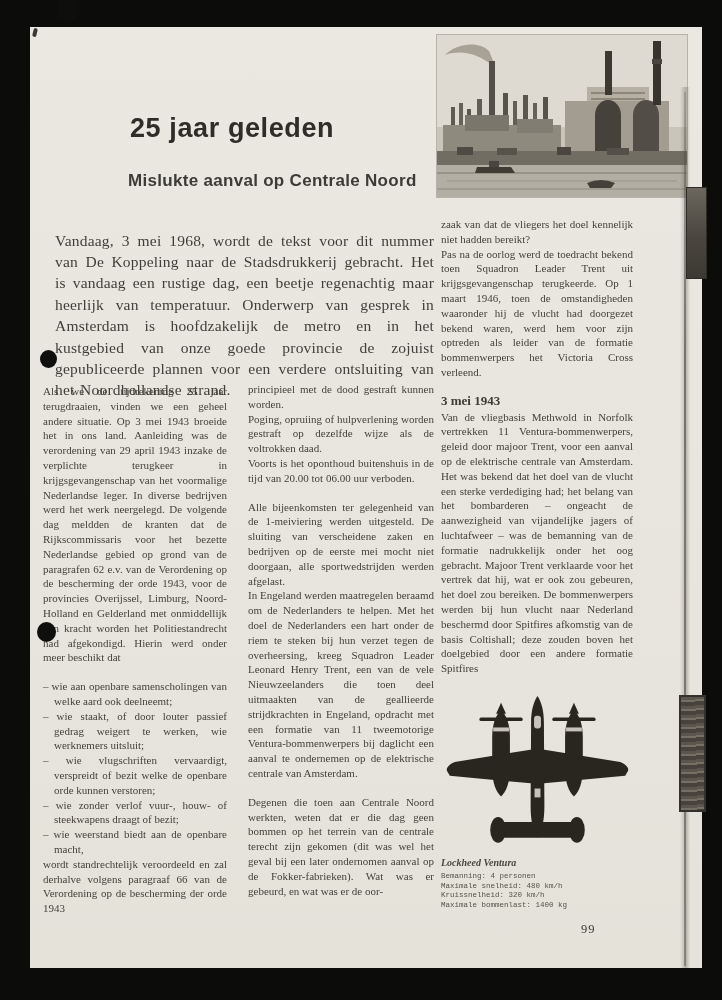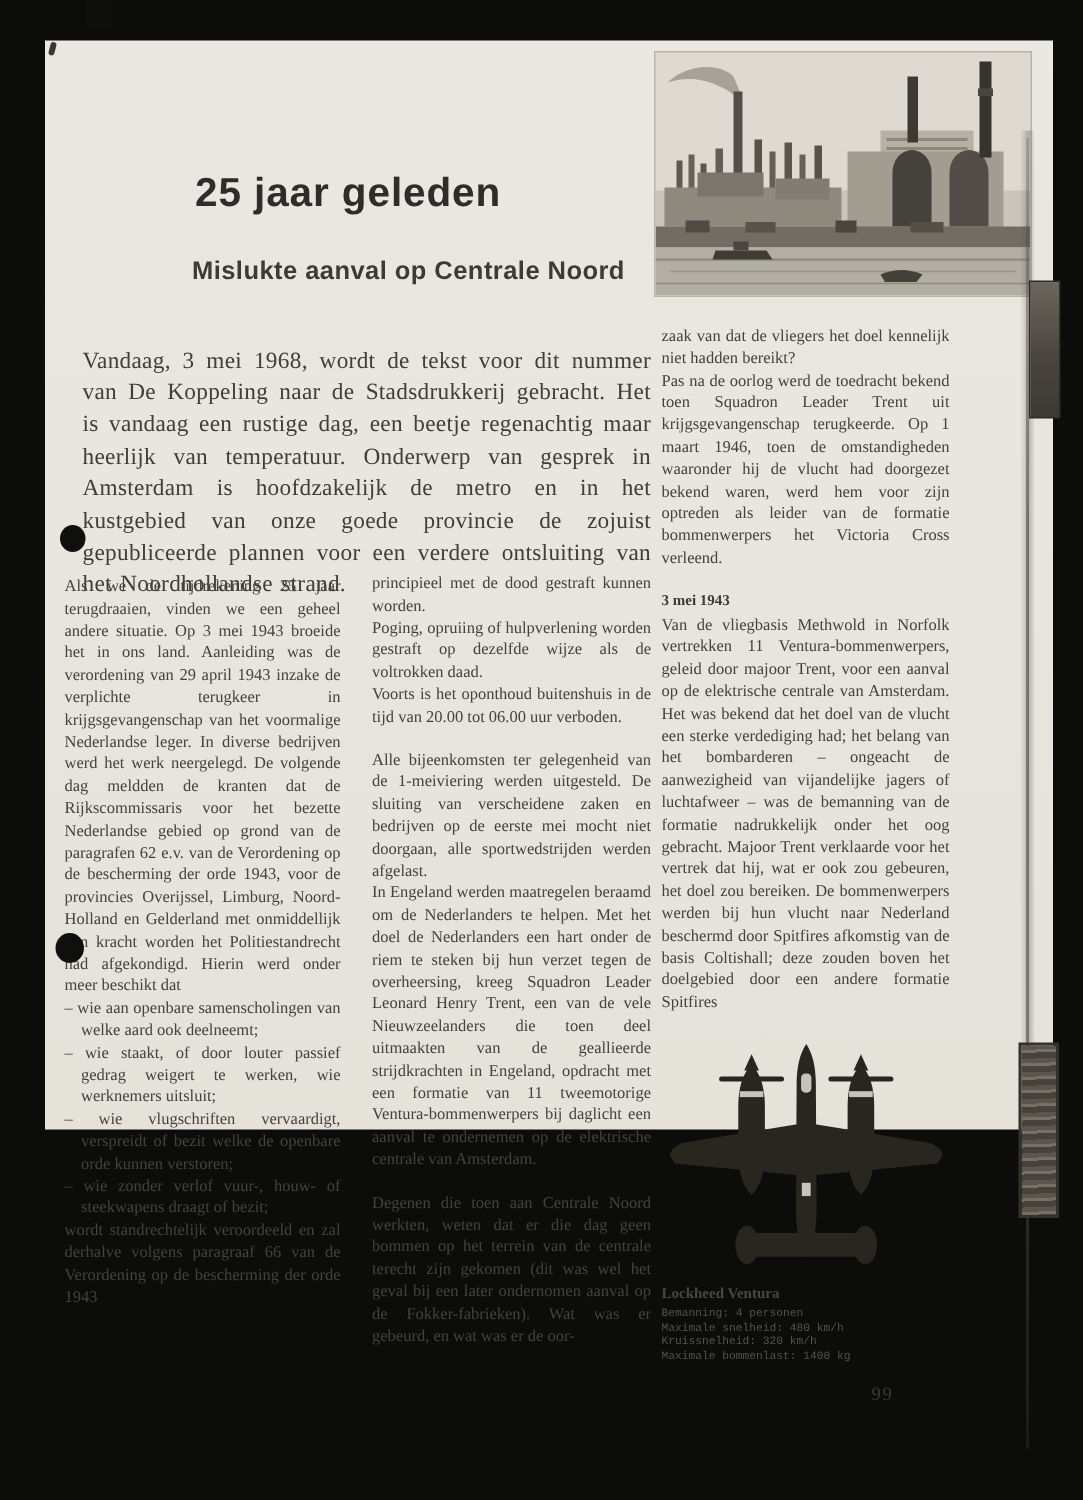--- a/index.html
+++ b/index.html
@@ -2,21 +2,21 @@
 <html lang="nl"><head>
 <meta charset="utf-8">
 <style>
   html,body{margin:0;padding:0;}
   body{
     width:722px;height:1000px;position:relative;overflow:hidden;
     background:#0c0c0a;
     font-family:"Liberation Serif","DejaVu Serif",serif;
   }
   .page{
-    position:absolute;left:30px;top:27px;width:672px;height:726px;
+    position:absolute;left:30px;top:27px;width:672px;height:941px;
     background:linear-gradient(180deg,#ebe8e1 0%,#e8e5de 55%,#e5e2da 100%);
   }
   .page::after{ 
     content:"";position:absolute;right:12px;top:60px;bottom:0;width:10px;
     background:linear-gradient(90deg,rgba(0,0,0,0) 0%,rgba(90,86,78,.35) 60%,rgba(0,0,0,0) 100%);
     pointer-events:none;
   }
   .corner-square{position:absolute;left:57px;top:0;width:19px;height:20px;background:#0e0e0c;}
   .artifact-mark{position:absolute;left:33px;top:28px;width:4px;height:9px;background:#3a3833;border-radius:2px;transform:rotate(14deg);}
   .hole-punch{position:absolute;background:#0f0f0d;border-radius:50%;}
@@ -52,28 +52,28 @@
     font-size:15.5px;line-height:21.4px;text-align:justify;
     color:#403e38;letter-spacing:.2px;word-spacing:1.5px;
   }
 
   .col{position:absolute;font-size:11px;line-height:14.8px;text-align:justify;color:#45423b;}
   .col-1{left:13px;top:357px;width:184px;}
   .col-2{left:218px;top:355px;width:186px;}
   .col-3{left:411px;top:190px;width:192px;}
   .body-p{margin:0;}
   .gap-before{margin-top:14px;}
-  .list-wrap{}
+  .list-wrap{margin-top:14px;}
   .list-item{padding-left:11px;text-indent:-11px;margin:0;}
-  .col3-heading{font-weight:bold;font-size:10px;margin:14px 0 1px 0;color:#3d3b34;}
+  .col3-heading{font-weight:bold;font-size:13px;margin:14px 0 1px 0;color:#3d3b34;}
 
   .plane-wrap{width:197px;margin:16px 0 0 -2px;}
   .plane-wrap svg{display:block;width:100%;height:auto;}
   .caption{margin-top:6px;}
-  .caption-title{font-weight:bold;font-size:10px;color:#4a473f;margin:0 0 2px 0;}
+  .caption-title{font-style:italic;font-weight:bold;font-size:10px;color:#4a473f;margin:0 0 2px 0;}
   .caption-line{font-size:7.5px;line-height:9.6px;color:#55524a;margin:0;font-family:Liberation Mono, monospace;}
 
   .page-number{
     position:absolute;left:551px;top:895px;
     font-weight:normal;font-size:12.5px;letter-spacing:1px;color:#3b3933;
   }
 </style>
 </head>
 <body>
 
@@ -136,20 +136,21 @@
 
   <p class="intro">Vandaag, 3 mei 1968, wordt de tekst voor dit nummer van De Koppeling naar de Stadsdrukkerij gebracht. Het is vandaag een rustige dag, een beetje regenachtig maar heerlijk van temperatuur. Onderwerp van gesprek in Amsterdam is hoofdzakelijk de metro en in het kustgebied van onze goede provincie de zojuist gepubliceerde plannen voor een verdere ontsluiting van het Noordhollandse strand.</p>
 
   <div class="col col-1">
     <p class="body-p">Als we de tijdrekening 25 jaar terugdraaien, vinden we een geheel andere situatie. Op 3 mei 1943 broeide het in ons land. Aanleiding was de verordening van 29 april 1943 inzake de verplichte terugkeer in krijgsgevangenschap van het voormalige Nederlandse leger. In diverse bedrijven werd het werk neergelegd. De volgende dag meldden de kranten dat de Rijkscommissaris voor het bezette Nederlandse gebied op grond van de paragrafen 62 e.v. van de Verordening op de bescherming der orde 1943, voor de provincies Overijssel, Limburg, Noord-Holland en Gelderland met onmiddellijk van kracht worden het Politiestandrecht had afgekondigd. Hierin werd onder meer beschikt dat</p>
     <div class="list-wrap">
       <p class="list-item">– wie aan openbare samenscholingen van welke aard ook deelneemt;</p>
       <p class="list-item">– wie staakt, of door louter passief gedrag weigert te werken, wie werknemers uitsluit;</p>
       <p class="list-item">– wie vlugschriften vervaardigt, verspreidt of bezit welke de openbare orde kunnen verstoren;</p>
       <p class="list-item">– wie zonder verlof vuur-, houw- of steekwapens draagt of bezit;</p>
+      <p class="list-item">– wie weerstand biedt aan de openbare macht,</p>
     </div>
     <p class="body-p">wordt standrechtelijk veroordeeld en zal derhalve volgens paragraaf 66 van de Verordening op de bescherming der orde 1943</p>
   </div>
 
   <div class="col col-2">
     <p class="body-p">principieel met de dood gestraft kunnen worden.</p>
     <p class="body-p">Poging, opruiing of hulpverlening worden gestraft op dezelfde wijze als de voltrokken daad.</p>
     <p class="body-p">Voorts is het oponthoud buitenshuis in de tijd van 20.00 tot 06.00 uur verboden.</p>
     <p class="body-p gap-before">Alle bijeenkomsten ter gelegenheid van de 1-meiviering werden uitgesteld. De sluiting van verscheidene zaken en bedrijven op de eerste mei mocht niet doorgaan, alle sportwedstrijden werden afgelast.</p>
     <p class="body-p">In Engeland werden maatregelen beraamd om de Nederlanders te helpen. Met het doel de Nederlanders een hart onder de riem te steken bij hun verzet tegen de overheersing, kreeg Squadron Leader Leonard Henry Trent, een van de vele Nieuwzeelanders die toen deel uitmaakten van de geallieerde strijdkrachten in Engeland, opdracht met een formatie van 11 tweemotorige Ventura-bommenwerpers bij daglicht een aanval te ondernemen op de elektrische centrale van Amsterdam.</p>

